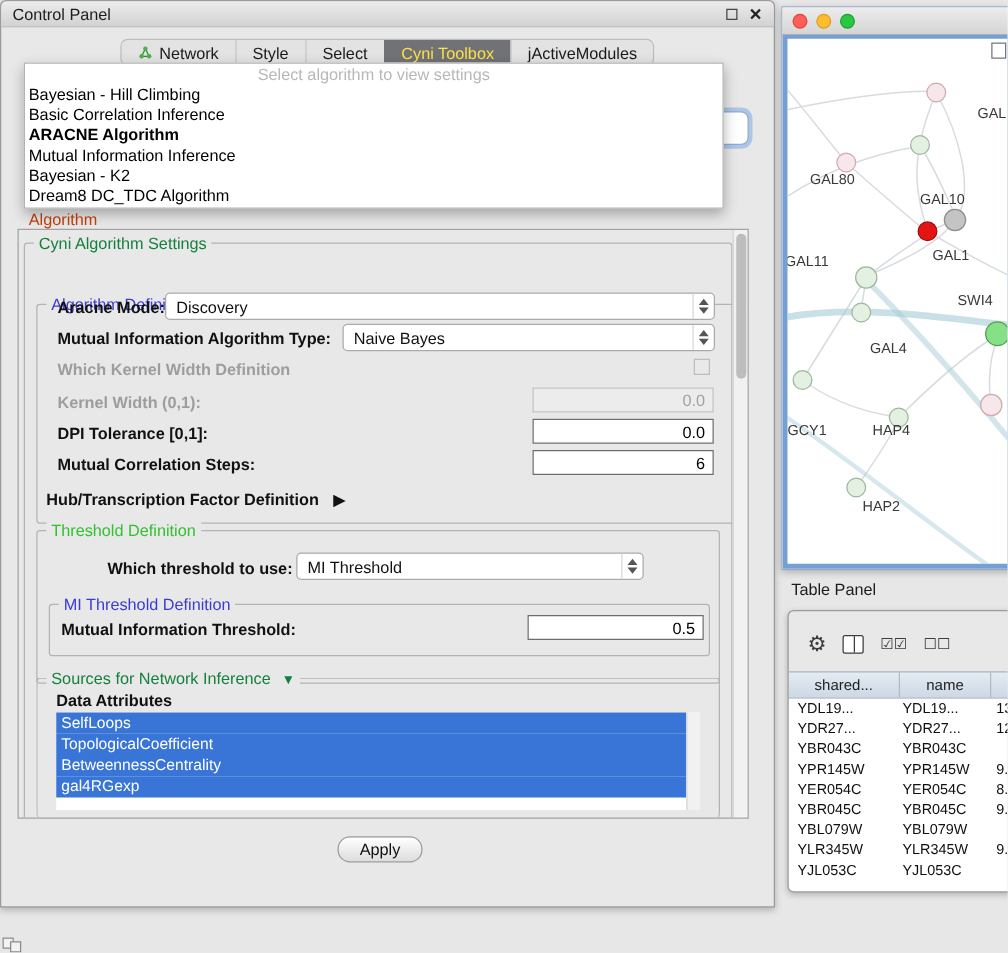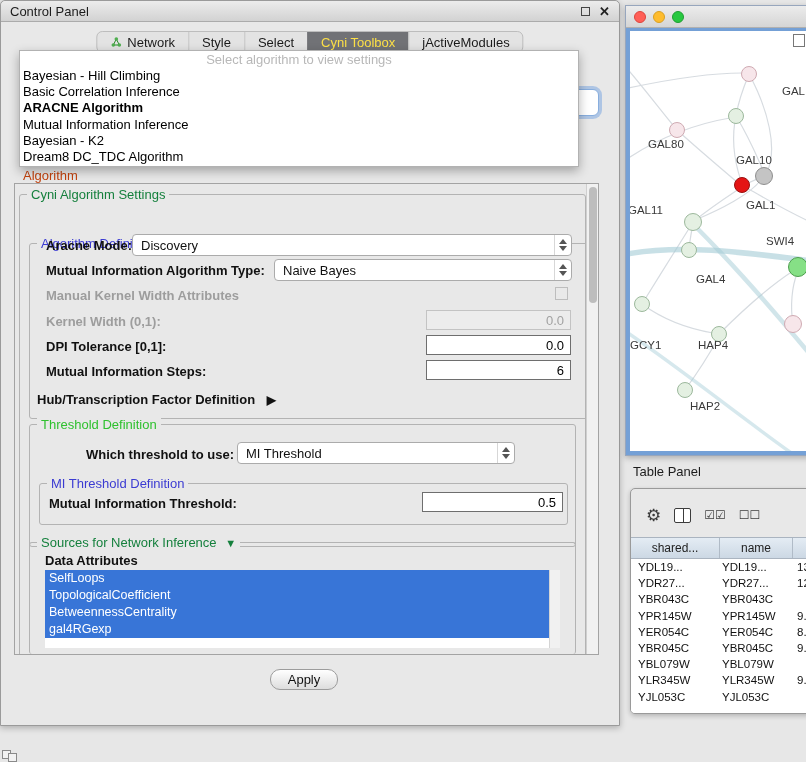--- a/index.html
+++ b/index.html
@@ -212,30 +212,30 @@
 
     <div class="lbl" style="left:31px; top:79px;">Mutual Information Algorithm Type:</div>
     <div class="combo" style="left:259px; top:75px; width:298px;">
       <span>Naive Bayes</span>
       <span class="arr">
           <span class="tri-up"></span>
           <span class="tri-dn"></span>
         </span>
     </div>
 
-    <div class="lbl dis" style="left:31px; top:104px;">Manual Kernel Width Attributes</div>
+    <div class="lbl dis" style="left:31px; top:104px;">Which Kernel Width Definition</div>
     <div class="checkbox" style="left:540px; top:103px;"></div>
 
     <div class="lbl dis" style="left:31px; top:130px;">Kernel Width (0,1):</div>
     <div class="field dis" style="left:411px; top:126px; width:145px;">0.0</div>
 
     <div class="lbl" style="left:31px; top:155px;">DPI Tolerance [0,1]:</div>
     <div class="field" style="left:411px; top:151px; width:145px;">0.0</div>
 
-    <div class="lbl" style="left:31px; top:180px;">Mutual Information Steps:</div>
+    <div class="lbl" style="left:31px; top:180px;">Mutual Correlation Steps:</div>
     <div class="field" style="left:411px; top:176px; width:145px;">6</div>
 
     <div class="lbl" style="left:22px; top:208px;">
       <span>Hub/Transcription Factor Definition</span>
       <span style="font-size:12px; margin-left:8px;">▶</span>
     </div>
 
     <div class="group" style="left:14px; top:240px; width:547px; height:123px;">
       <span class="gtitle green">Threshold Definition</span>
     </div>

